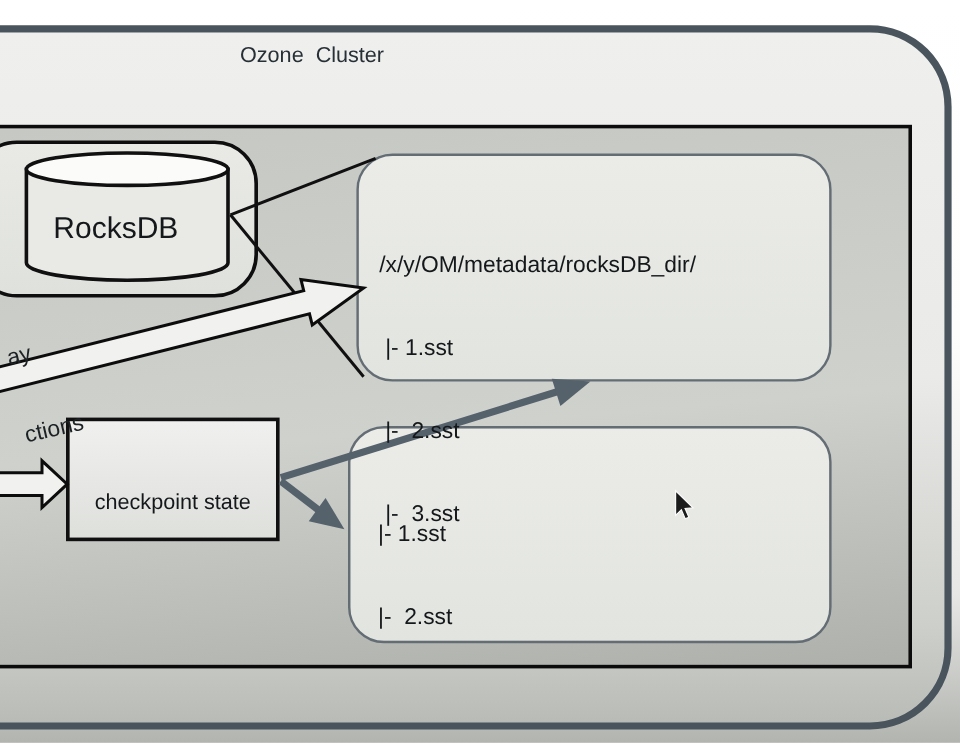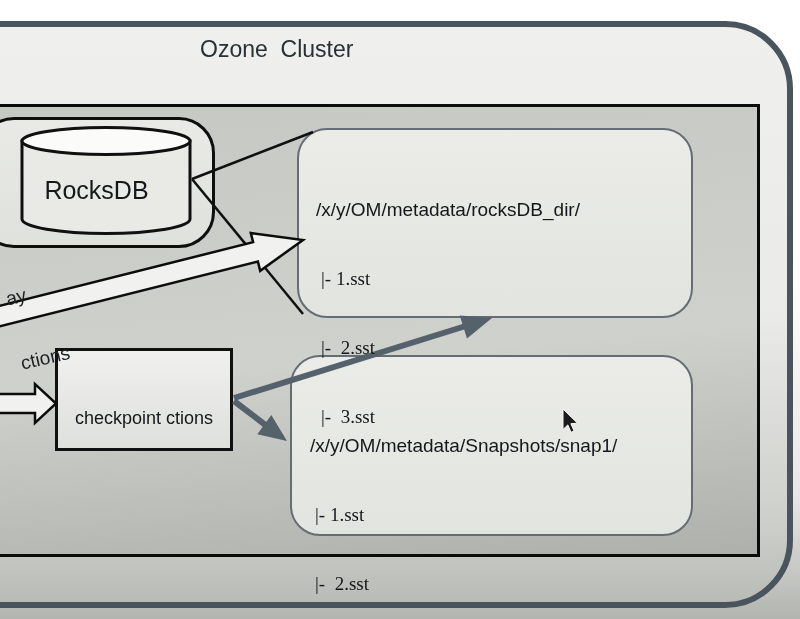--- a/index.html
+++ b/index.html
@@ -37,25 +37,25 @@
   }
   #rocksdb-dir-box{left:297px;top:128px;width:396px;height:190px;}
   #snapshot-dir-box{left:290px;top:355px;width:403px;height:181px;}
   #checkpoint-box{
     left:55px;top:348px;width:178px;height:103px;
     border:3px solid #101010;
     background:linear-gradient(180deg,#f0f0ee,#dee0dc);
     z-index:1;
   }
   .txt{z-index:3;white-space:pre;}
-  #cluster-title{left:200px;top:36px;font-size:23px;color:#273036;}
+  #cluster-title{left:200px;top:36px;font-size:18px;color:#273036;}
   #rocksdb-label{left:-22px;top:176px;width:237px;text-align:center;font-size:25px;}
   .listing{font-size:19px;line-height:23px;}
-  .listing .file-line{padding-left:5px;font-family:Liberation Serif, serif;}
-  #rocksdb-dir-text{left:316px;top:152px;}
+  .listing .file-line{padding-left:5px;}
+  #rocksdb-dir-text{left:316px;top:164px;}
   #snapshot-dir-text{left:310px;top:388px;}
   #checkpoint-text{left:58px;top:361px;width:172px;text-align:center;font-size:18px;line-height:23px;}
   #checkpoint-text .line3{margin-top:7px;}
   #edge-fragments{
     left:-6px;top:246px;font-size:19px;line-height:22px;color:#1c2124;
     transform:rotate(-13deg);transform-origin:left top;
   }
   #shape-layer{left:0;top:0;width:800px;height:619px;z-index:2;pointer-events:none;}
 </style>
 </head>
@@ -103,29 +103,28 @@
   <div id="rocksdb-label" class="abs txt">RocksDB</div>
 
   <div id="rocksdb-dir-text" class="abs txt listing">
     <div>/x/y/OM/metadata/rocksDB_dir/</div>
     <div class="file-line">|- 1.sst</div>
     <div class="file-line">|-  2.sst</div>
     <div class="file-line">|-  3.sst</div>
   </div>
 
   <div id="snapshot-dir-text" class="abs txt listing">
-    <div>/x/y/OM/metadata/Snapshots/snap1/</div>
     <div class="file-line">|- 1.sst</div>
     <div class="file-line">|-  2.sst</div>
     
     
   </div>
 
   <div id="checkpoint-text" class="abs txt">
-    <div>checkpoint ctions</div>
+    <div>checkpoint state</div>
   </div>
 
   <div id="edge-fragments" class="abs txt">
     <div>ay</div>
     <div>ctions</div>
   </div>
 
 </div>
 
 </body></html>

